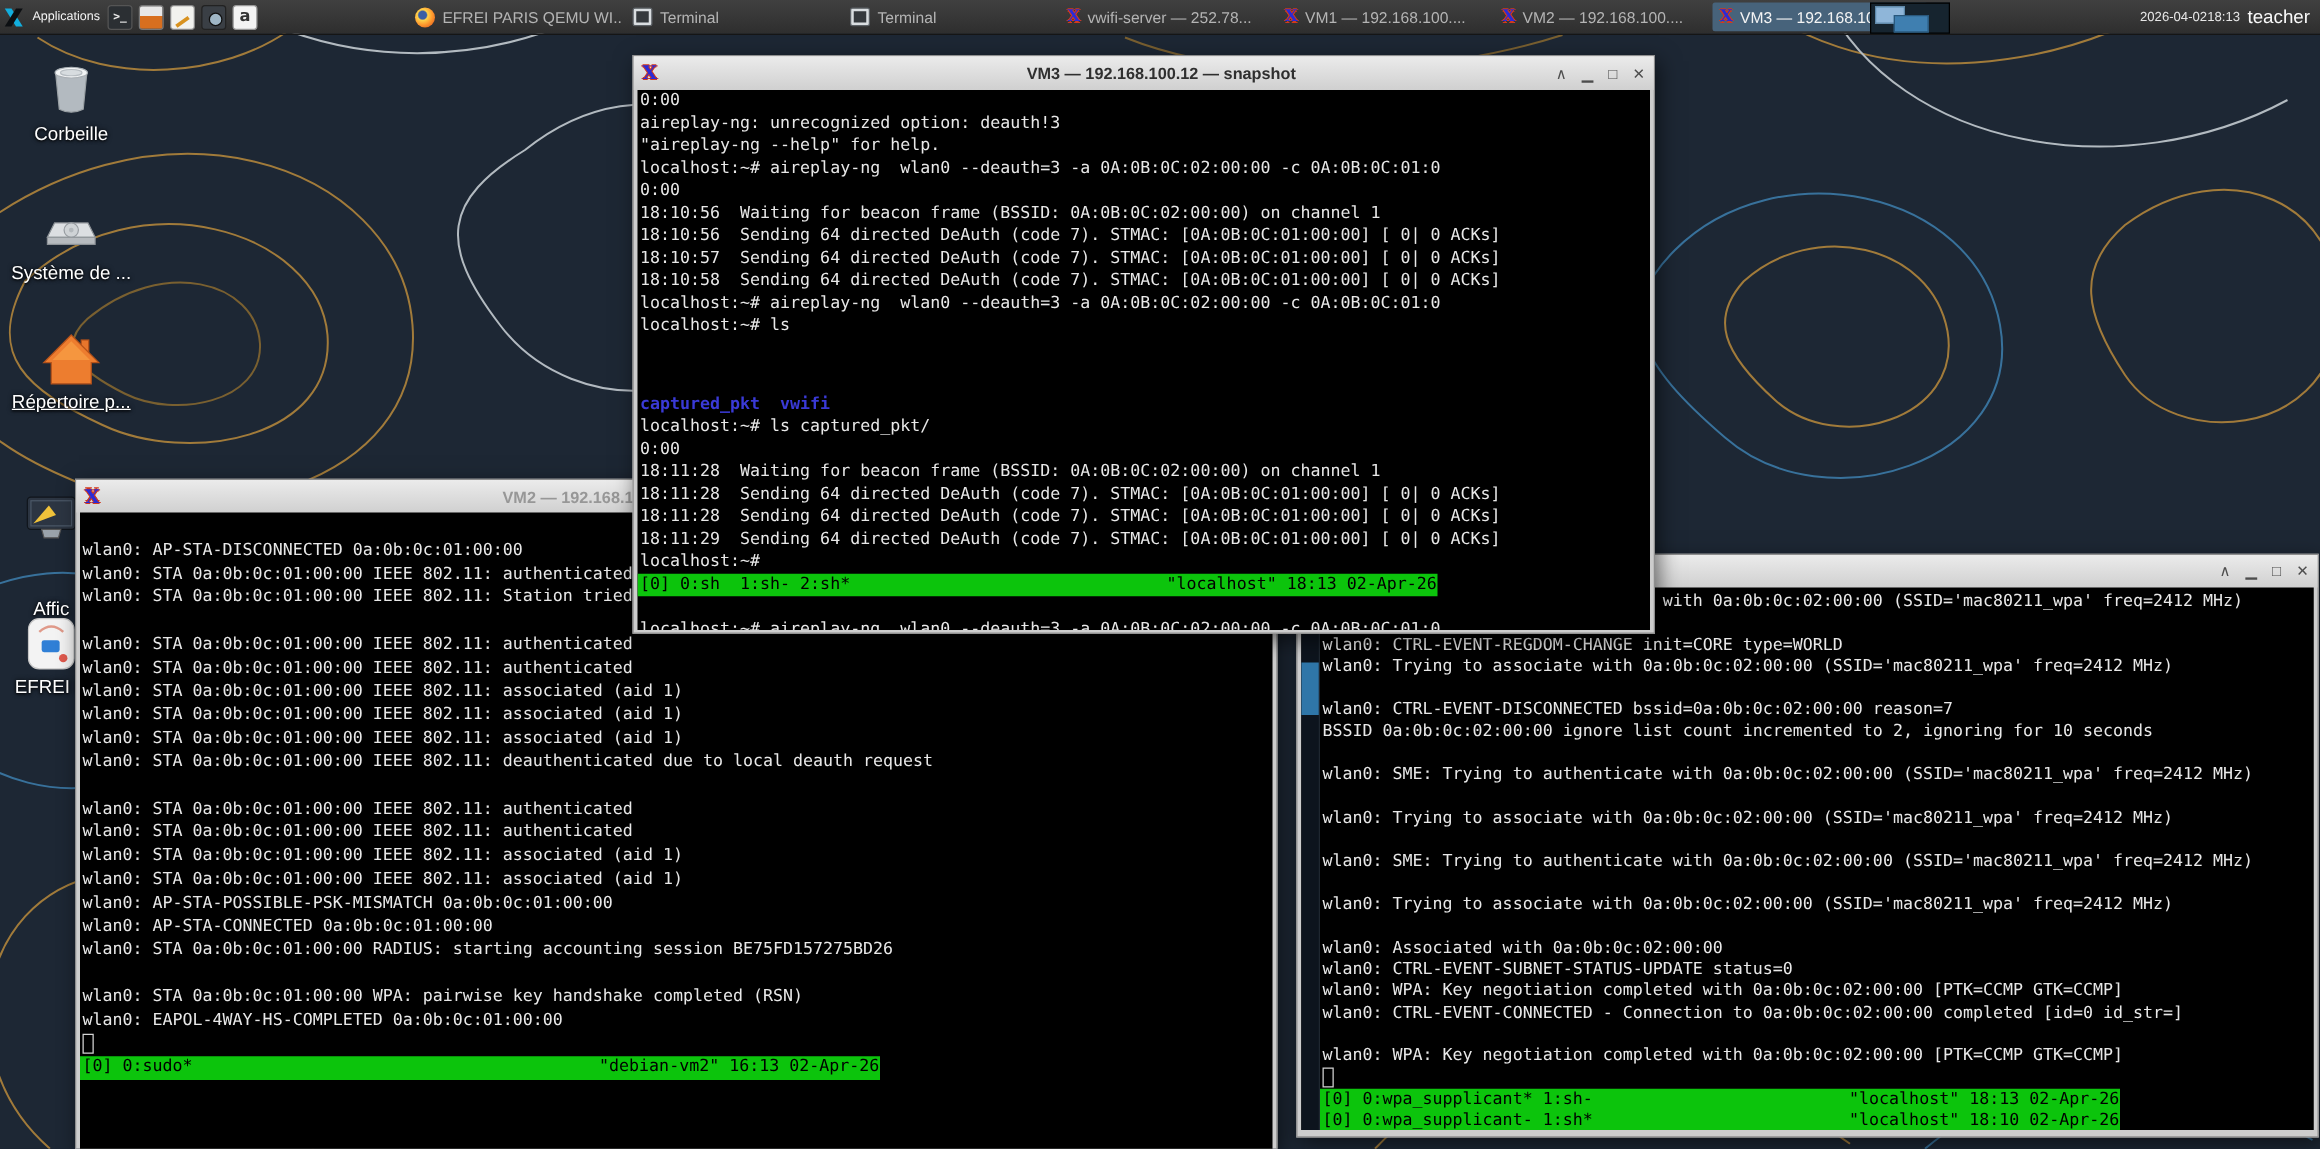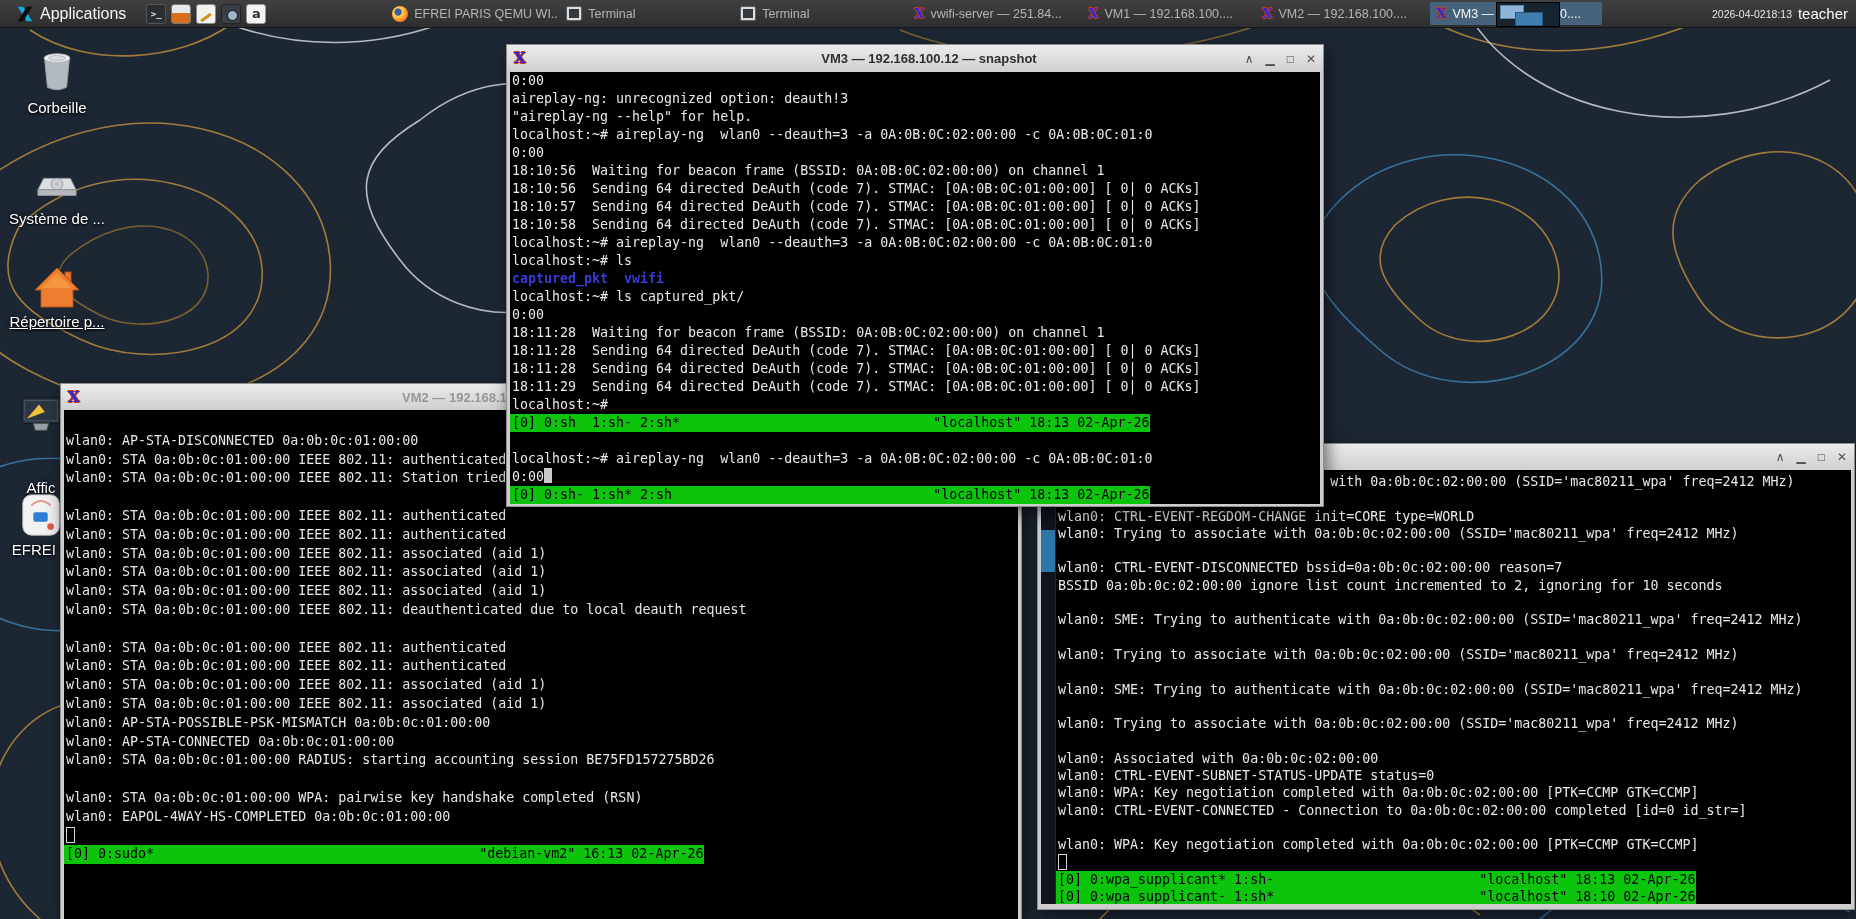--- a/index.html
+++ b/index.html
@@ -6,21 +6,21 @@
   body{width:1856px;height:919px;overflow:hidden;position:relative;
        background:#1d2734;font-family:"Liberation Sans",sans-serif;}
 
   
   .desktop-art{position:absolute;inset:0;z-index:0;}
 
   
   .panel{position:absolute;top:0;left:0;right:0;height:27px;z-index:60;
          background:linear-gradient(#404040,#2e2e2e);border-bottom:1px solid #151515;
          display:flex;align-items:center;color:#d8d8d8;}
-  .apps-btn{display:flex;align-items:center;gap:6px;padding:0 16px;height:100%;color:#f4f4f4;font-size:16px;}
+  .apps-btn{display:flex;align-items:center;gap:6px;padding:0 2px;height:100%;color:#f4f4f4;font-size:10px;}
   .launchers{display:flex;align-items:center;gap:5px;margin-left:4px;}
   .launcher{width:20px;height:20px;border-radius:3px;position:relative;box-sizing:border-box;}
   .l-term{background:#2b2f33;border:1px solid #555;color:#e8e8e8;font:bold 9px "DejaVu Sans Mono",monospace;
           display:flex;align-items:center;justify-content:center;}
   .l-soft{background:linear-gradient(#e8e8e8 45%,#d86f1f 45%);border:1px solid #777;}
   .l-edit{background:#f2f2ee;border:1px solid #888;}
   .l-edit:after{content:"";position:absolute;left:3px;top:11px;width:12px;height:3px;background:#d8921f;transform:rotate(-35deg);}
   .l-shot{background:#3a3f45;border:1px solid #222;}
   .l-shot:after{content:"";position:absolute;left:5px;top:5px;width:9px;height:9px;border-radius:50%;background:#9fb6c6;border:1px solid #111;}
   .l-appa{background:#f4f4f4;border:1px solid #999;color:#333;font:bold 13px "DejaVu Sans",sans-serif;
@@ -52,21 +52,21 @@
   .titlebar{height:26px;display:flex;align-items:center;padding:0 7px;position:relative;
             background:linear-gradient(#ebebeb,#d0d0d0);}
   .titlebar .title{position:absolute;left:0;right:0;text-align:center;font-size:13px;font-weight:bold;color:#2f2f2f;
                    pointer-events:none;white-space:nowrap;padding-left:28px;}
   .window.inactive .titlebar .title{color:#979797;font-weight:normal;}
   .winbtns{margin-left:auto;display:flex;gap:12px;align-items:center;color:#4d4d4d;font-size:12px;z-index:2;}
   .winbtns span{cursor:default;line-height:1;}
   .term{background:#000;margin:0 3px 3px;overflow:hidden;color:#e8e8e8;
         font-family:"DejaVu Sans Mono",monospace;font-size:13.3px;white-space:pre;position:relative;}
   .tline{padding-left:2px;}
-  .tline.dirs{color:var(--dir-blue);font-weight:bold;}
+  .tline.dirs{color:var(--dir-blue);font-weight:bold;margin-top:45px;}
   .tline.status{background:var(--tmux-green);color:#000;width:80ch;display:flex;
                 justify-content:space-between;box-sizing:border-box;padding-right:1px;}
   .cur-solid{display:inline-block;width:8px;height:15px;background:#c9c9c9;vertical-align:-2px;}
   .cur-hollow{display:inline-block;width:7px;height:14px;border:1px solid #d4d4d4;vertical-align:-2px;}
 
   
   #win-vm3{left:506px;top:44px;width:818px;height:463px;z-index:30;}
   #win-vm3 .titlebar{height:27px;}
   #term-vm3{height:432px;}
   #term-vm3 .tline{height:18px;line-height:18px;}
@@ -133,21 +133,21 @@
     <div class="task">
       <span class="tt-icon"></span>
       <span>Terminal</span>
     </div>
     <div class="task">
       <span class="tt-icon"></span>
       <span>Terminal</span>
     </div>
     <div class="task">
       <span class="xterm-logo small">X</span>
-      <span>vwifi-server — 251.84...</span>
+      <span>vwifi-server — 252.78...</span>
     </div>
     <div class="task">
       <span class="xterm-logo small">X</span>
       <span>VM1 — 192.168.100....</span>
     </div>
     <div class="task">
       <span class="xterm-logo small">X</span>
       <span>VM2 — 192.168.100....</span>
     </div>
     <div class="task active">

